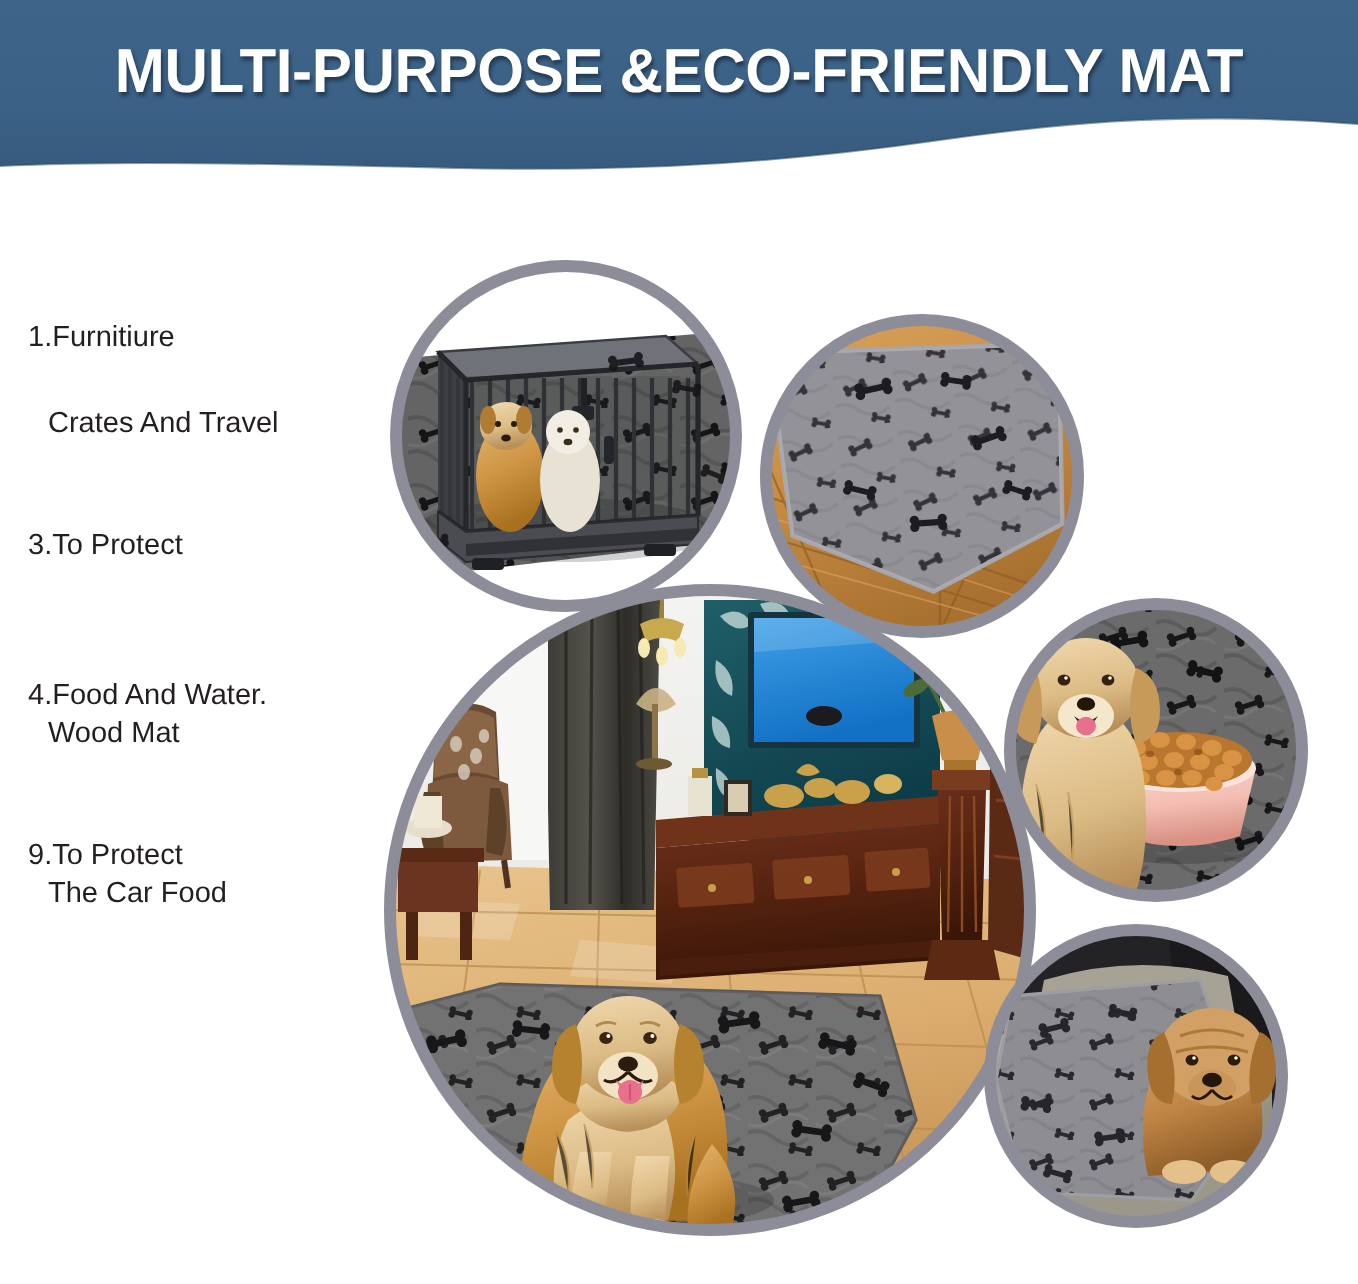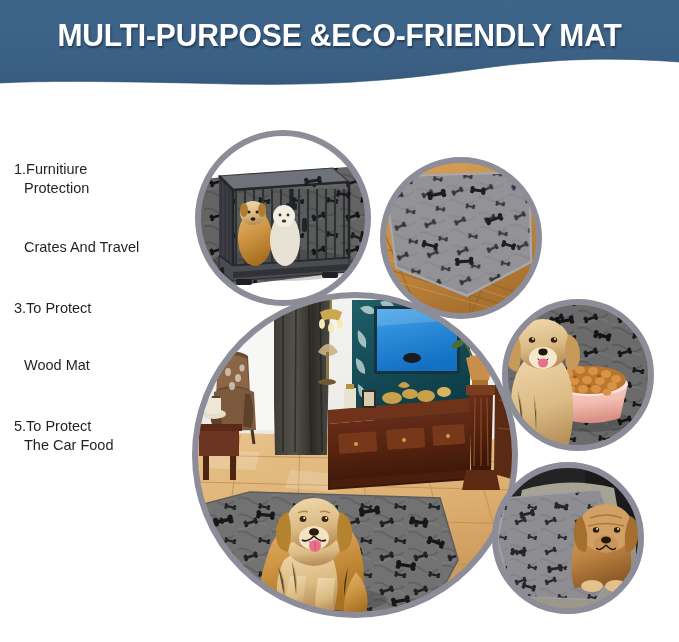--- a/index.html
+++ b/index.html
@@ -89,39 +89,39 @@
       </linearGradient>
     </defs>
     <path d="M0,0 L679,0 L679,62 C600,56 540,60 470,70 C400,80 330,86 230,84 C140,82 60,80 0,83 Z" fill="url(#bannerGrad)"></path>
     <path d="M0,83 C60,80 140,82 230,84 C330,86 400,80 470,70 C540,60 600,56 679,62" fill="none" stroke="#2c4c69" stroke-width="1" opacity="0.55"></path>
   </svg>
   <div id="banner-title">MULTI-PURPOSE &amp;ECO-FRIENDLY MAT</div>
 </div>
 
 <div id="feature-list">
 
-  <div class="feature-item" style="margin-bottom:40px;">
+  <div class="feature-item" style="margin-bottom:24px;">
     <div class="feature-line-1">1.Furnitiure</div>
-    <div class="feature-line-2">Protection</div>
   </div>
 
   <div class="feature-item" style="margin-bottom:42px;">
     <div class="feature-line-2">Crates And Travel</div>
   </div>
 
-  <div class="feature-item" style="margin-bottom:38px;">
+  <div class="feature-item" style="margin-bottom:56px;">
     <div class="feature-line-1">3.To Protect</div>
   </div>
 
   <div class="feature-item" style="margin-bottom:42px;">
+    <div class="feature-line-1">4.Food And Water.</div>
     <div class="feature-line-2">Wood Mat</div>
   </div>
 
   <div class="feature-item">
-    <div class="feature-line-1">5.To Protect</div>
+    <div class="feature-line-1">9.To Protect</div>
     <div class="feature-line-2">The Car Food</div>
   </div>
 
 </div>
 
 <div id="bubble-collage">
 <svg width="679" height="546" viewBox="0 96 679 546">
   <defs>
 
     <pattern id="matPattern" width="34" height="34" patternUnits="userSpaceOnUse">

